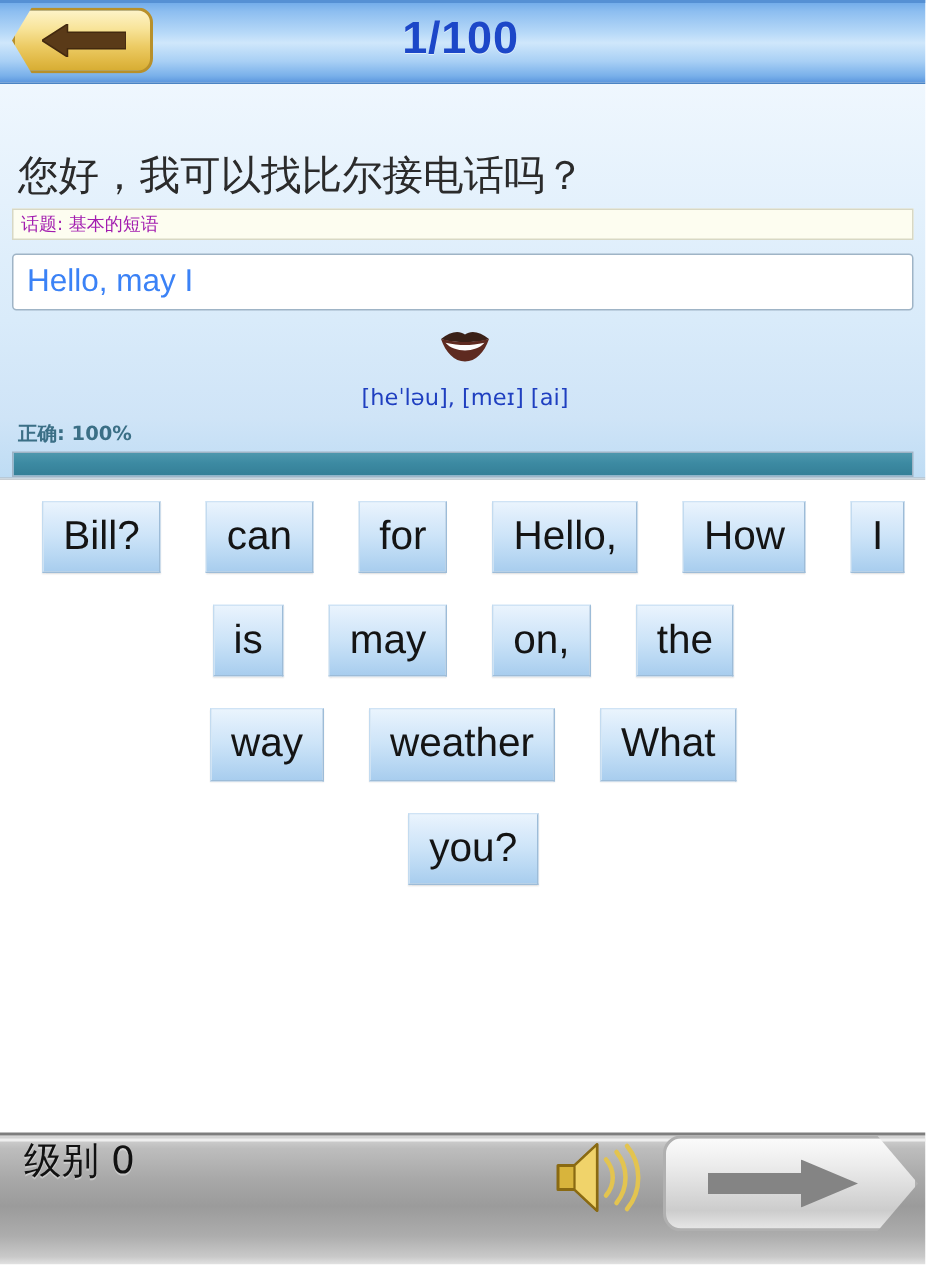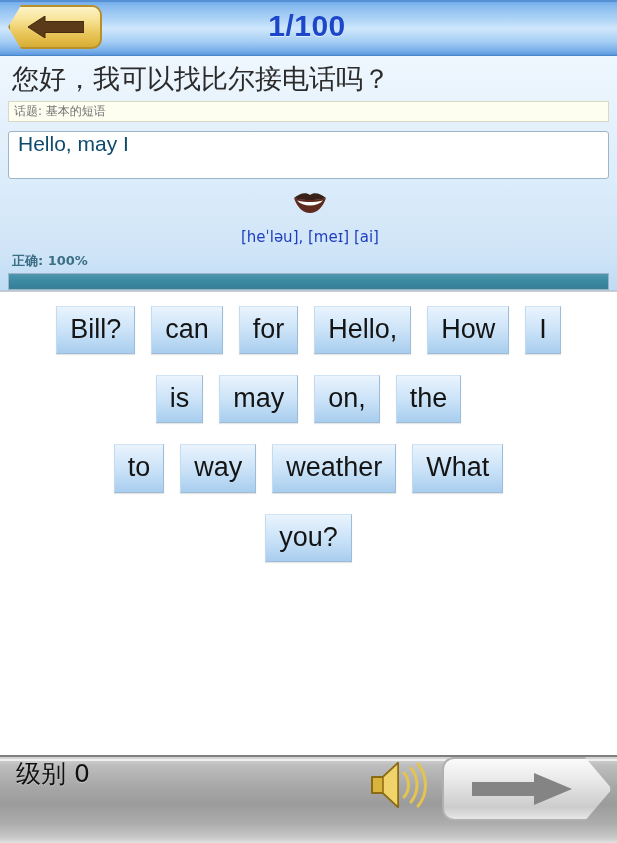--- a/index.html
+++ b/index.html
@@ -98,46 +98,47 @@
     border-bottom: 1px solid #b7c9d8;
   }
 
   .sentence-cn {
     padding: 7px 4px 2px 4px;
     font-size: 27px;
     line-height: 1.25;
     color: #2b2b2b;
     font-family: Liberation Sans, sans-serif;
     white-space: nowrap;
+    margin-top: 38px;
   }
 
   .topic-bar {
     margin-top: 2px;
     height: 21px;
     background: #fdfdf0;
     border: 1px solid #d8d8c4;
     display: flex;
     align-items: center;
     padding: 0 5px;
     font-size: 12px;
-    color: #737373;
+    color: #a21caf;
     font-family: "DejaVu Sans", "Liberation Sans", sans-serif;
   }
 
   .answer-input {
     margin-top: 9px;
-    height: 48px;
+    height: 38px;
     background: #ffffff;
     border: 1px solid #9fb4c6;
     border-radius: 3px;
     display: flex;
-    align-items: flex-start;
+    align-items: center;
     padding: 0 9px;
     font-size: 21px;
-    color: #0c4a6e;
+    color: #3b82f6;
     cursor: text;
   }
 
   .phonetic-row {
     margin-top: 7px;
     display: flex;
     align-items: center;
     gap: 8px;
     padding-left: 3px;
     flex-direction: column;
@@ -197,20 +198,21 @@
     border-left-color: #c3dbf0;
     padding: 8px 13px 10px 13px;
     font-size: 27px;
     line-height: 1.05;
     color: #141414;
     cursor: pointer;
     box-shadow: 0 1px 1px rgba(0,0,0,0.10);
     white-space: nowrap;
     min-width: 30px;
     text-align: center;
+    margin-left: 14px;
   }
   .tile.selected {
     background: linear-gradient(to bottom,
                 #fdf1cc 0%,
                 #fbe5a8 28%,
                 #f9d787 58%,
                 #f6c863 85%,
                 #f3bf4e 100%);
     border-color: #d9a93c;
     border-top-color: #fdf3d6;
@@ -340,21 +342,20 @@
         <div class="tile">How</div>
         <div class="tile">I</div>
       </div>
       <div class="word-row">
         <div class="tile">is</div>
         <div class="tile">may</div>
         <div class="tile">on,</div>
         <div class="tile">the</div>
       </div>
       <div class="word-row">
-        <div class="tile">to</div>
         <div class="tile">way</div>
         <div class="tile">weather</div>
         <div class="tile">What</div>
       </div>
       <div class="word-row">
         <div class="tile">you?</div>
       </div>
     </div>
 
   <div class="footer">

